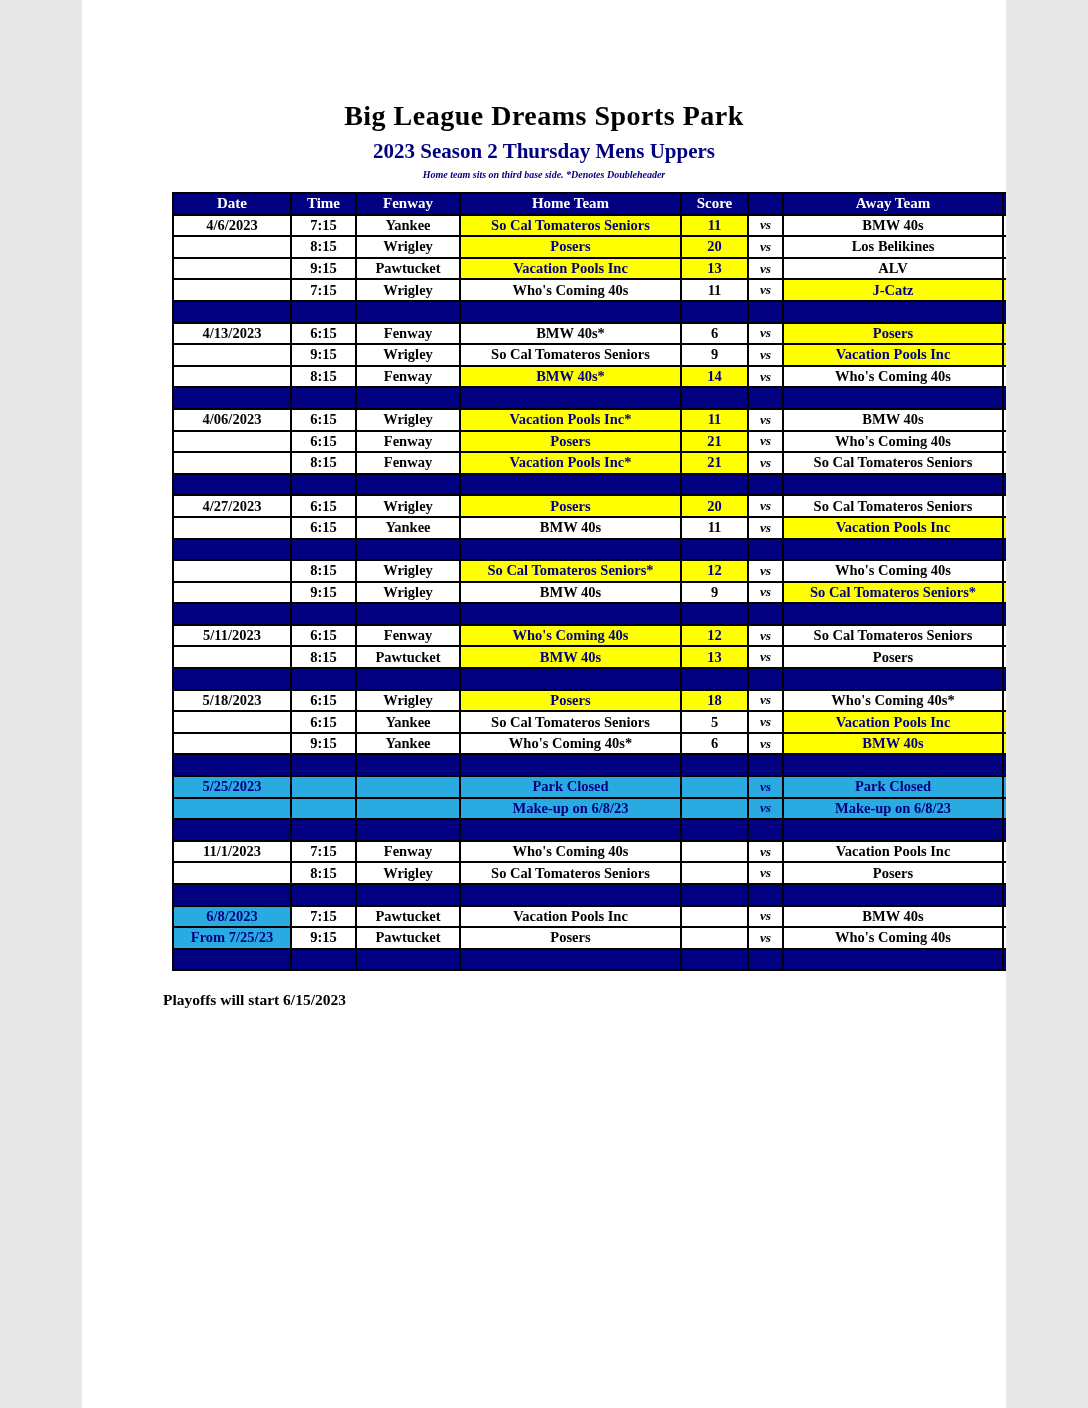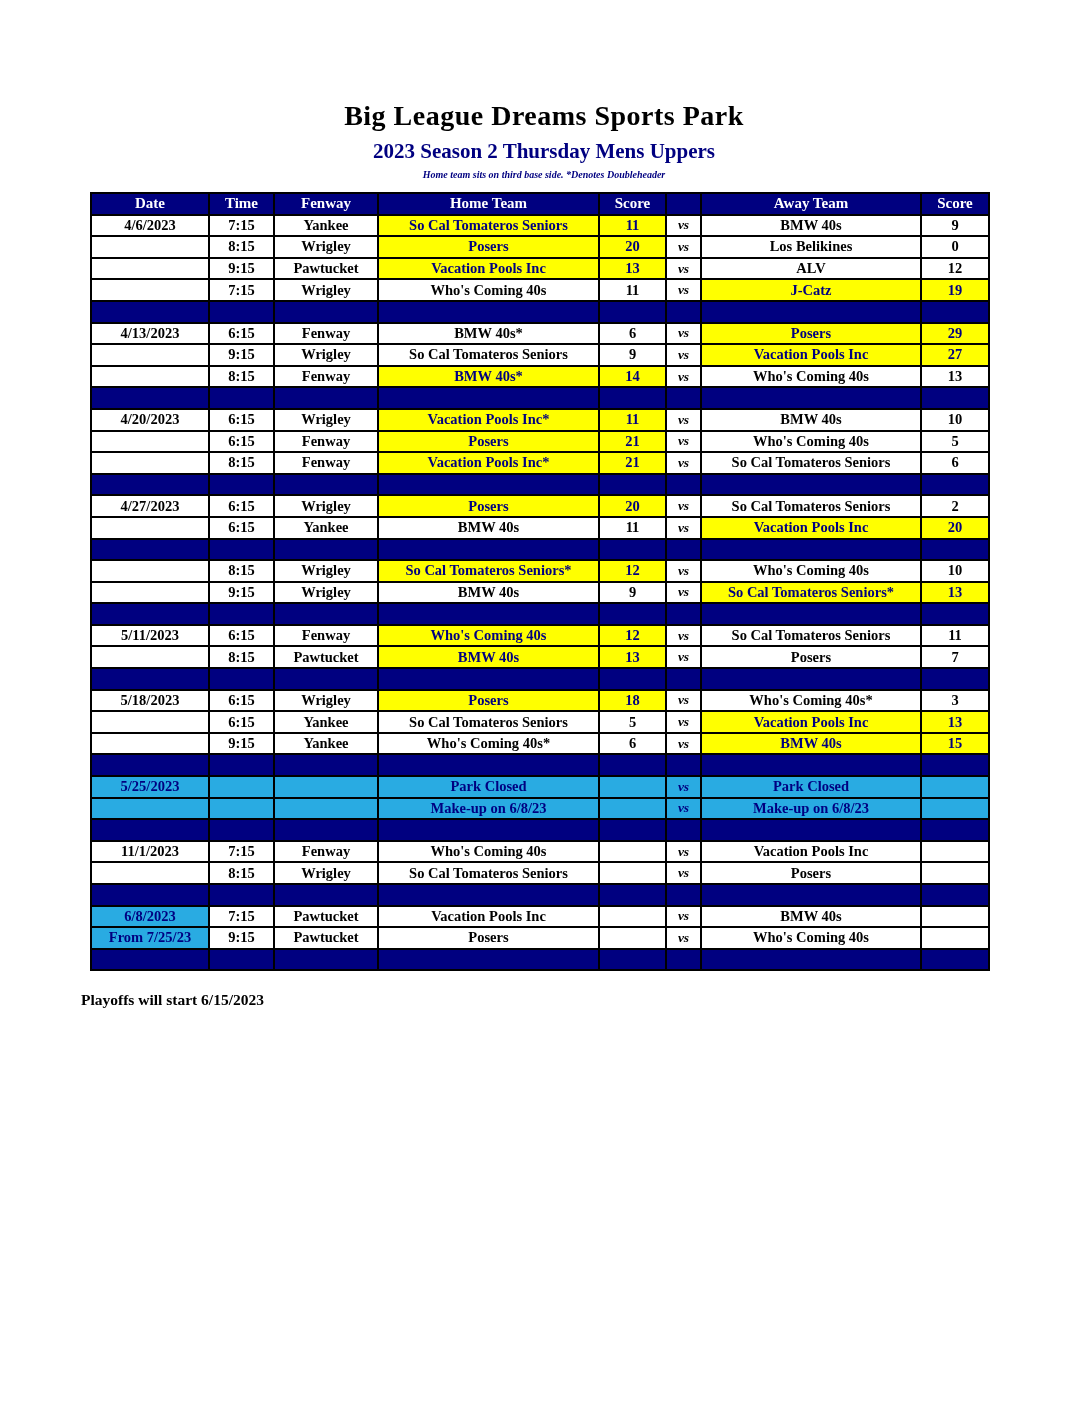--- a/index.html
+++ b/index.html
@@ -1,18 +1,18 @@
 <!DOCTYPE html>
 <html style="--navy: #000080; --yellow: #FFFF00; --cyan: #29ABE2;"><head>
 <meta charset="utf-8">
 <style>
   html, body { margin: 0; padding: 0; background: #e8e8e8; }
   .sheet {
     position: relative;
-    width: 1088px;
+    width: 924px;
     height: 1408px;
     background: #ffffff;
     font-family: "Liberation Serif", serif;
     margin: 0 auto;
     overflow: hidden;
   }
   .title {
     position: absolute;
     top: 100px; left: 0; width: 100%;
     text-align: center;
@@ -206,21 +206,21 @@
           <td class="sep"></td>
           <td class="sep"></td>
           <td class="sep"></td>
           <td class="sep"></td>
           <td class="sep"></td>
           <td class="sep"></td>
           <td class="sep"></td>
           <td class="sep"></td>
         </tr>
         <tr>
-          <td>4/20/2023</td>
+          <td>4/06/2023</td>
           <td>6:15</td>
           <td>Wrigley</td>
           <td class="hl">Vacation Pools Inc*</td>
           <td class="hl">11</td>
           <td class="vs">vs</td>
           <td>BMW 40s</td>
           <td>10</td>
         </tr>
         <tr>
           <td></td>

